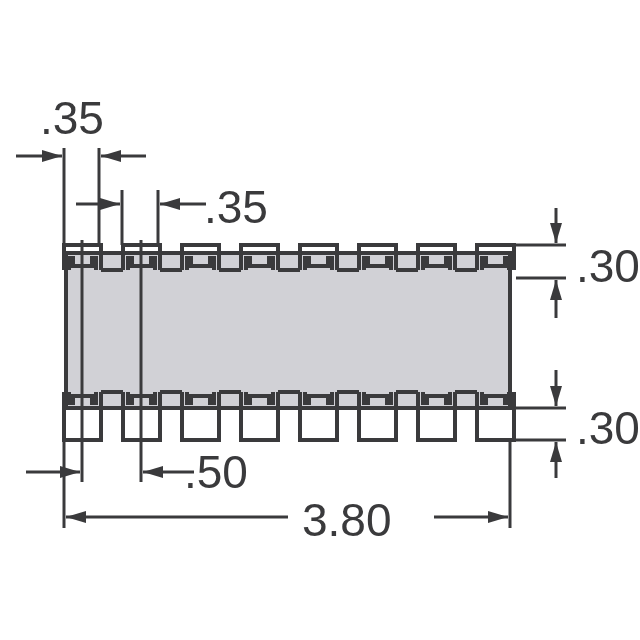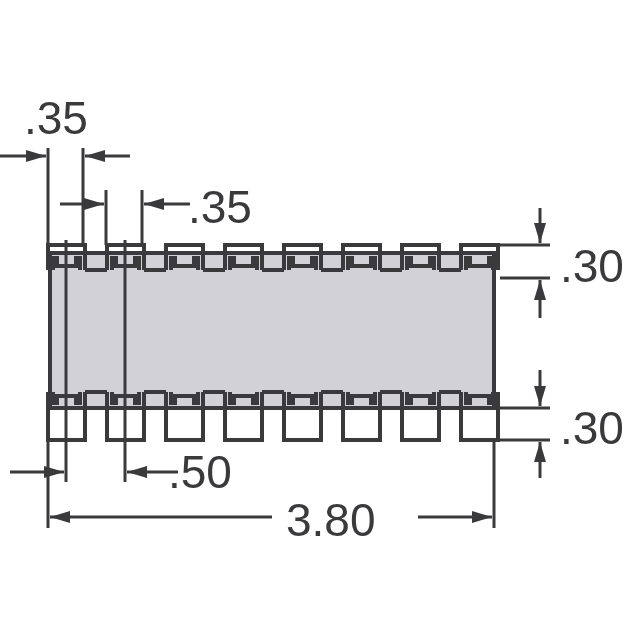--- a/index.html
+++ b/index.html
@@ -1,17 +1,17 @@
 <!DOCTYPE html>
 <html><head>
   <meta charset="utf-8">
   <style>
     html, body { margin: 0; padding: 0; background: #ffffff; }
     body { width: 640px; height: 640px; overflow: hidden; font-family: "Liberation Sans", sans-serif; }
-    #stage { position: relative; width: 560px; height: 640px; }
+    #stage { position: relative; width: 560px; height: 640px; margin-left: 16px; }
     svg { position: absolute; left: 0; top: 0; }
     .dimtext { font-family: "Liberation Sans", sans-serif; font-size: 46px; fill: #3a3a3c; }
   </style>
 </head>
 <body>
 
 <div id="stage">
   <svg width="640" height="640" viewBox="0 0 640 640">
     <defs>
       <marker id="arr" viewBox="0 0 20 12" refX="20" refY="6" markerWidth="20" markerHeight="12" markerUnits="userSpaceOnUse" orient="auto">

